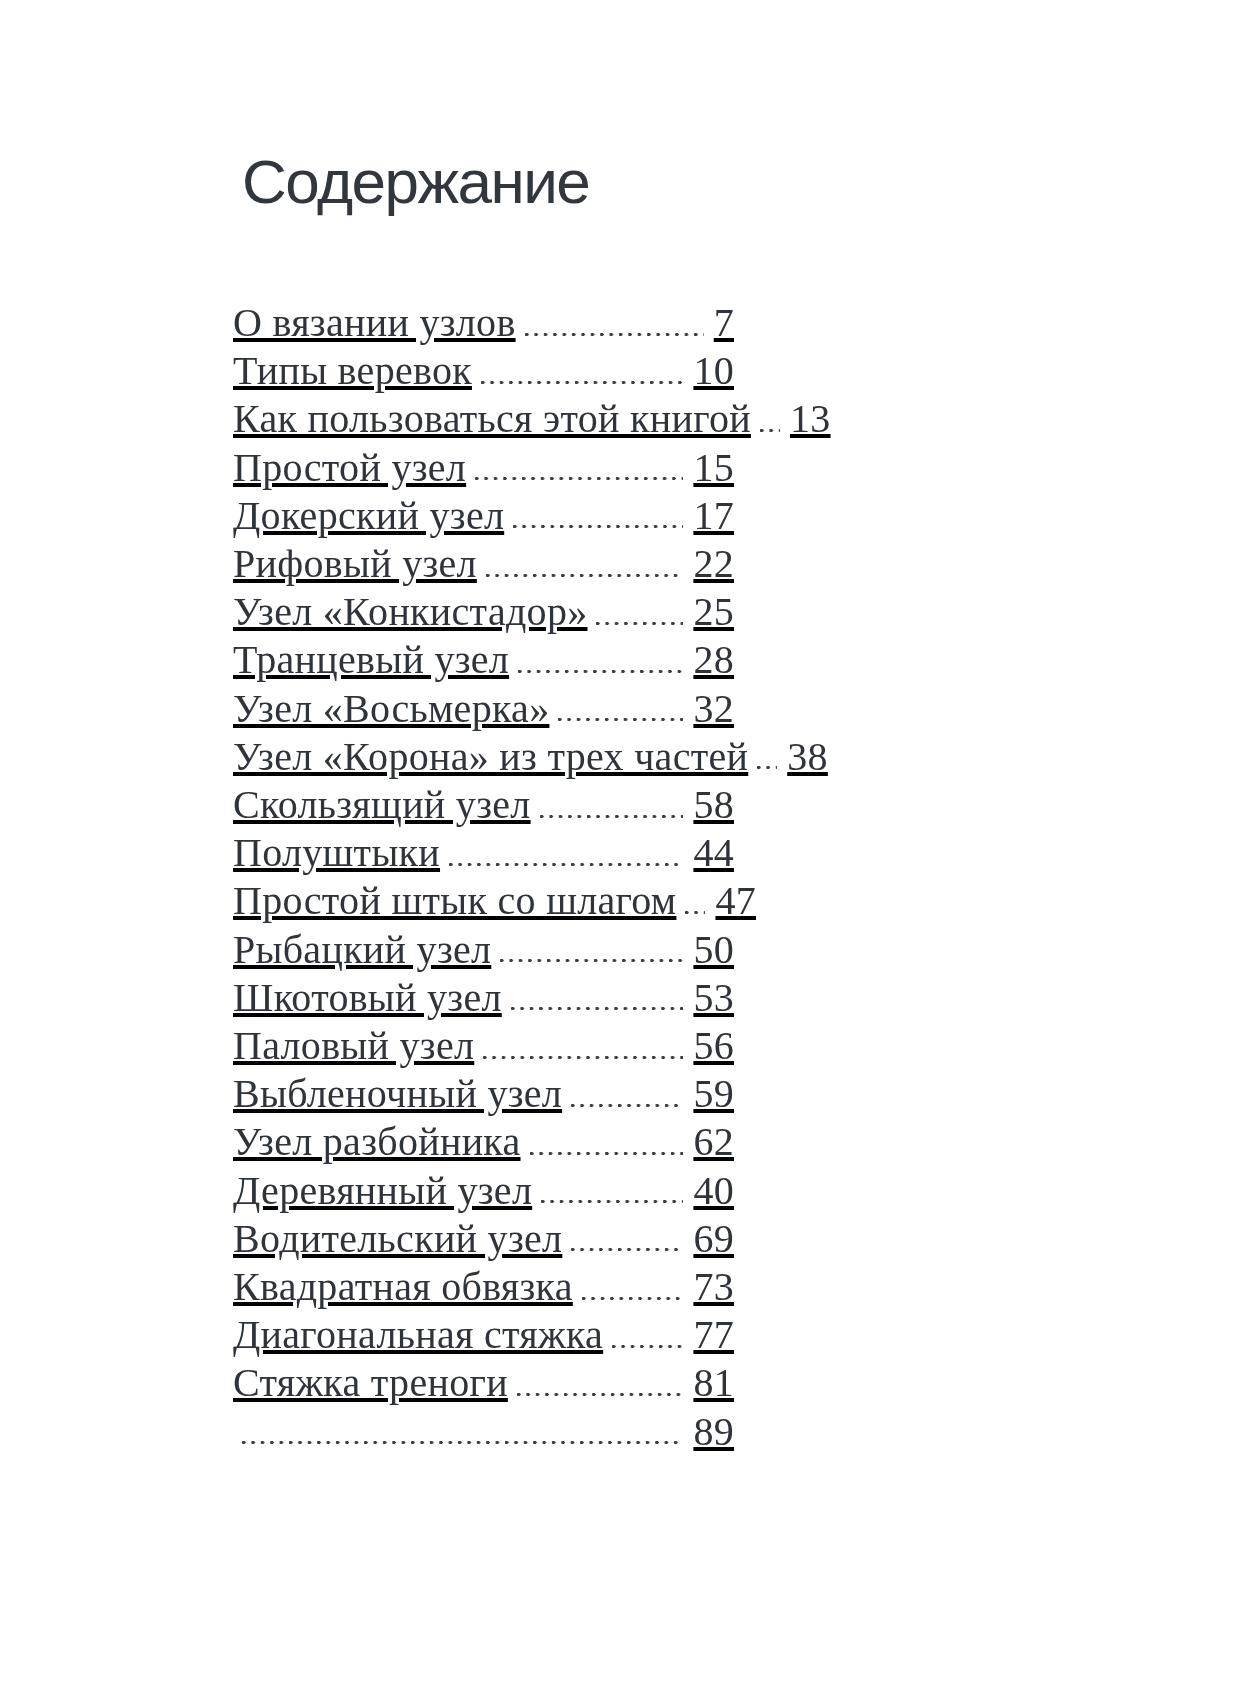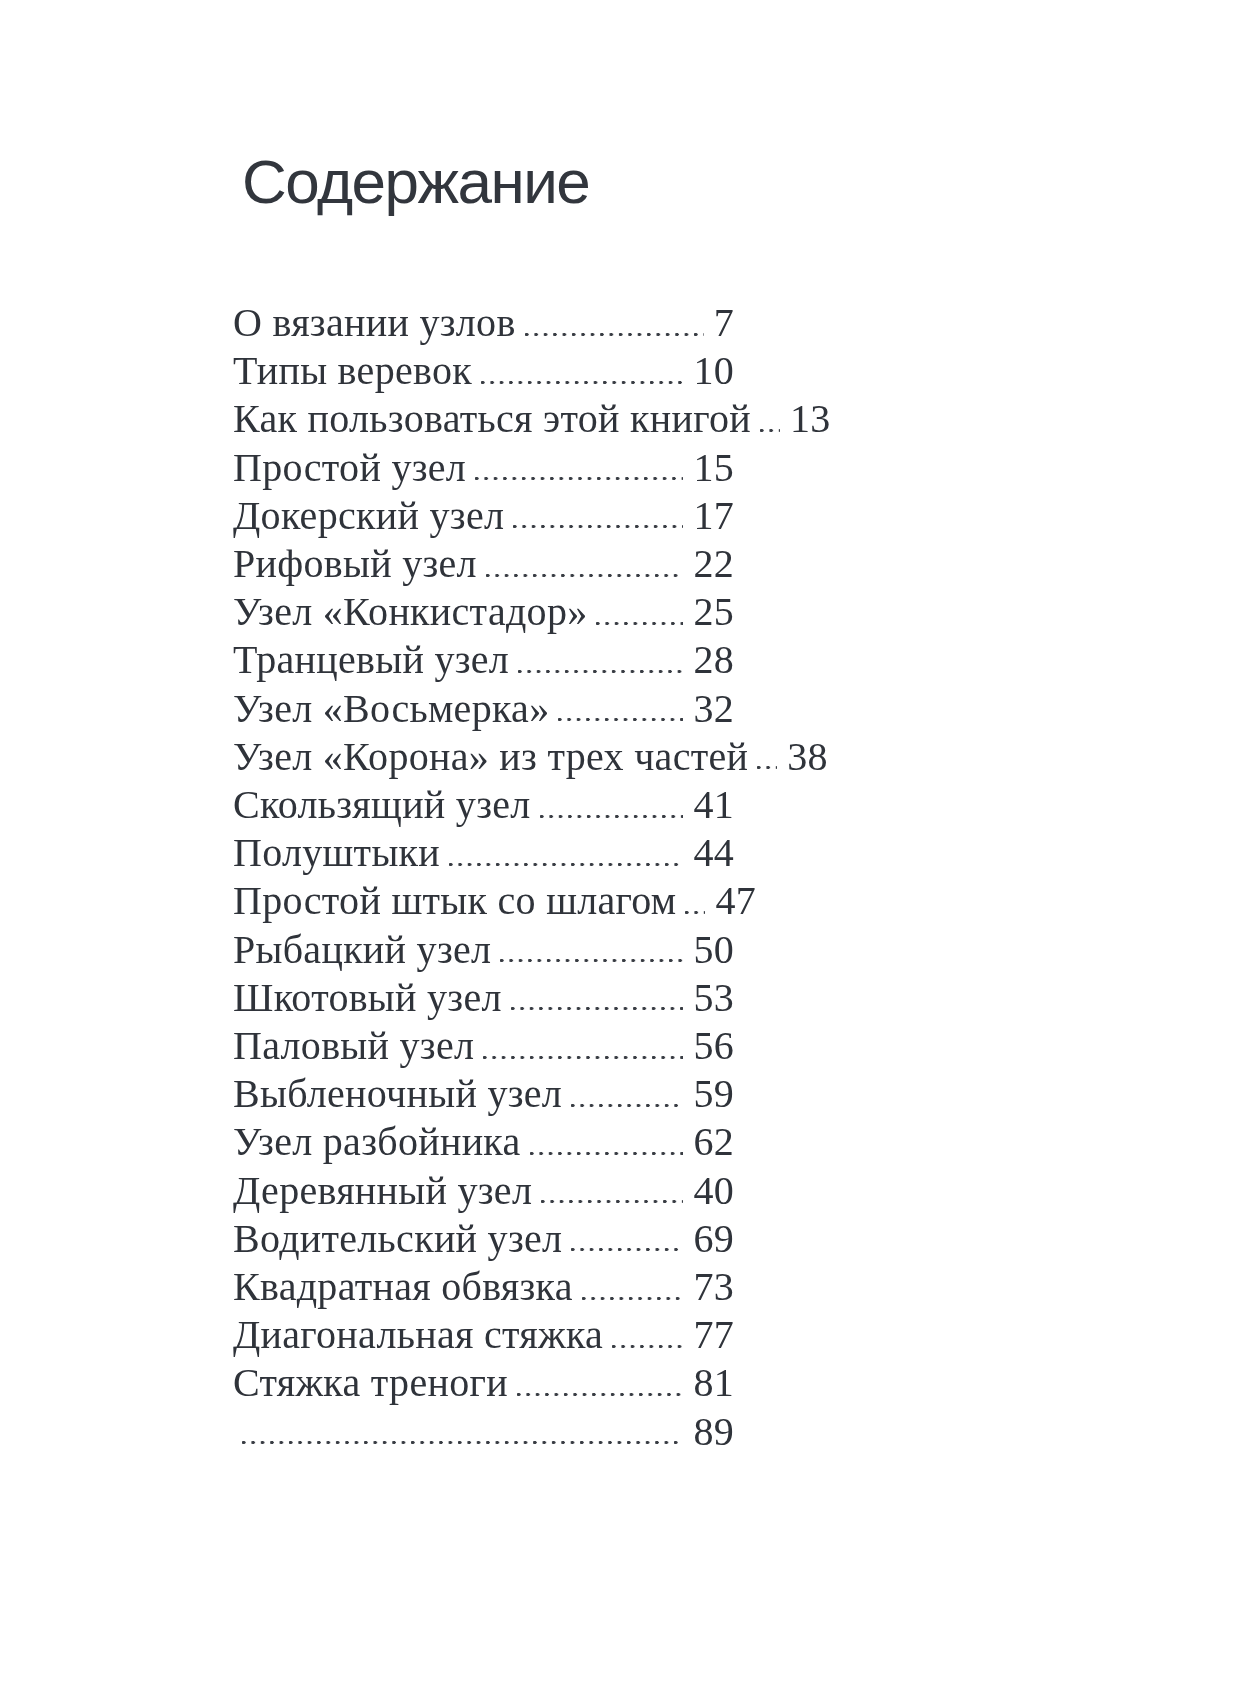--- a/index.html
+++ b/index.html
@@ -26,20 +26,21 @@
     font-size: 62px;
     letter-spacing: -1.5px;
     line-height: 1.1;
     color: #32363d;
   }
   .toc {
     position: absolute;
     left: 233px;
     right: 279px;
     top: 299px;
+    text-decoration: underline;
   }
   .row {
     display: flex;
     align-items: baseline;
     font-family: "Liberation Serif", serif;
     font-size: 40px;
     letter-spacing: 0.3px;
     line-height: 48.2px;
     color: #2f333a;
     white-space: nowrap;
@@ -126,21 +127,21 @@
 
   <div class="row">
     <span class="label">Узел «Корона» из трех частей</span>
     <span class="dots"></span>
     <span class="num">38</span>
   </div>
 
   <div class="row">
     <span class="label">Скользящий узел</span>
     <span class="dots"></span>
-    <span class="num">41</span>
+    <span class="num">58</span>
   </div>
 
   <div class="row">
     <span class="label">Полуштыки</span>
     <span class="dots"></span>
     <span class="num">44</span>
   </div>
 
   <div class="row">
     <span class="label">Простой штык со шлагом</span>

